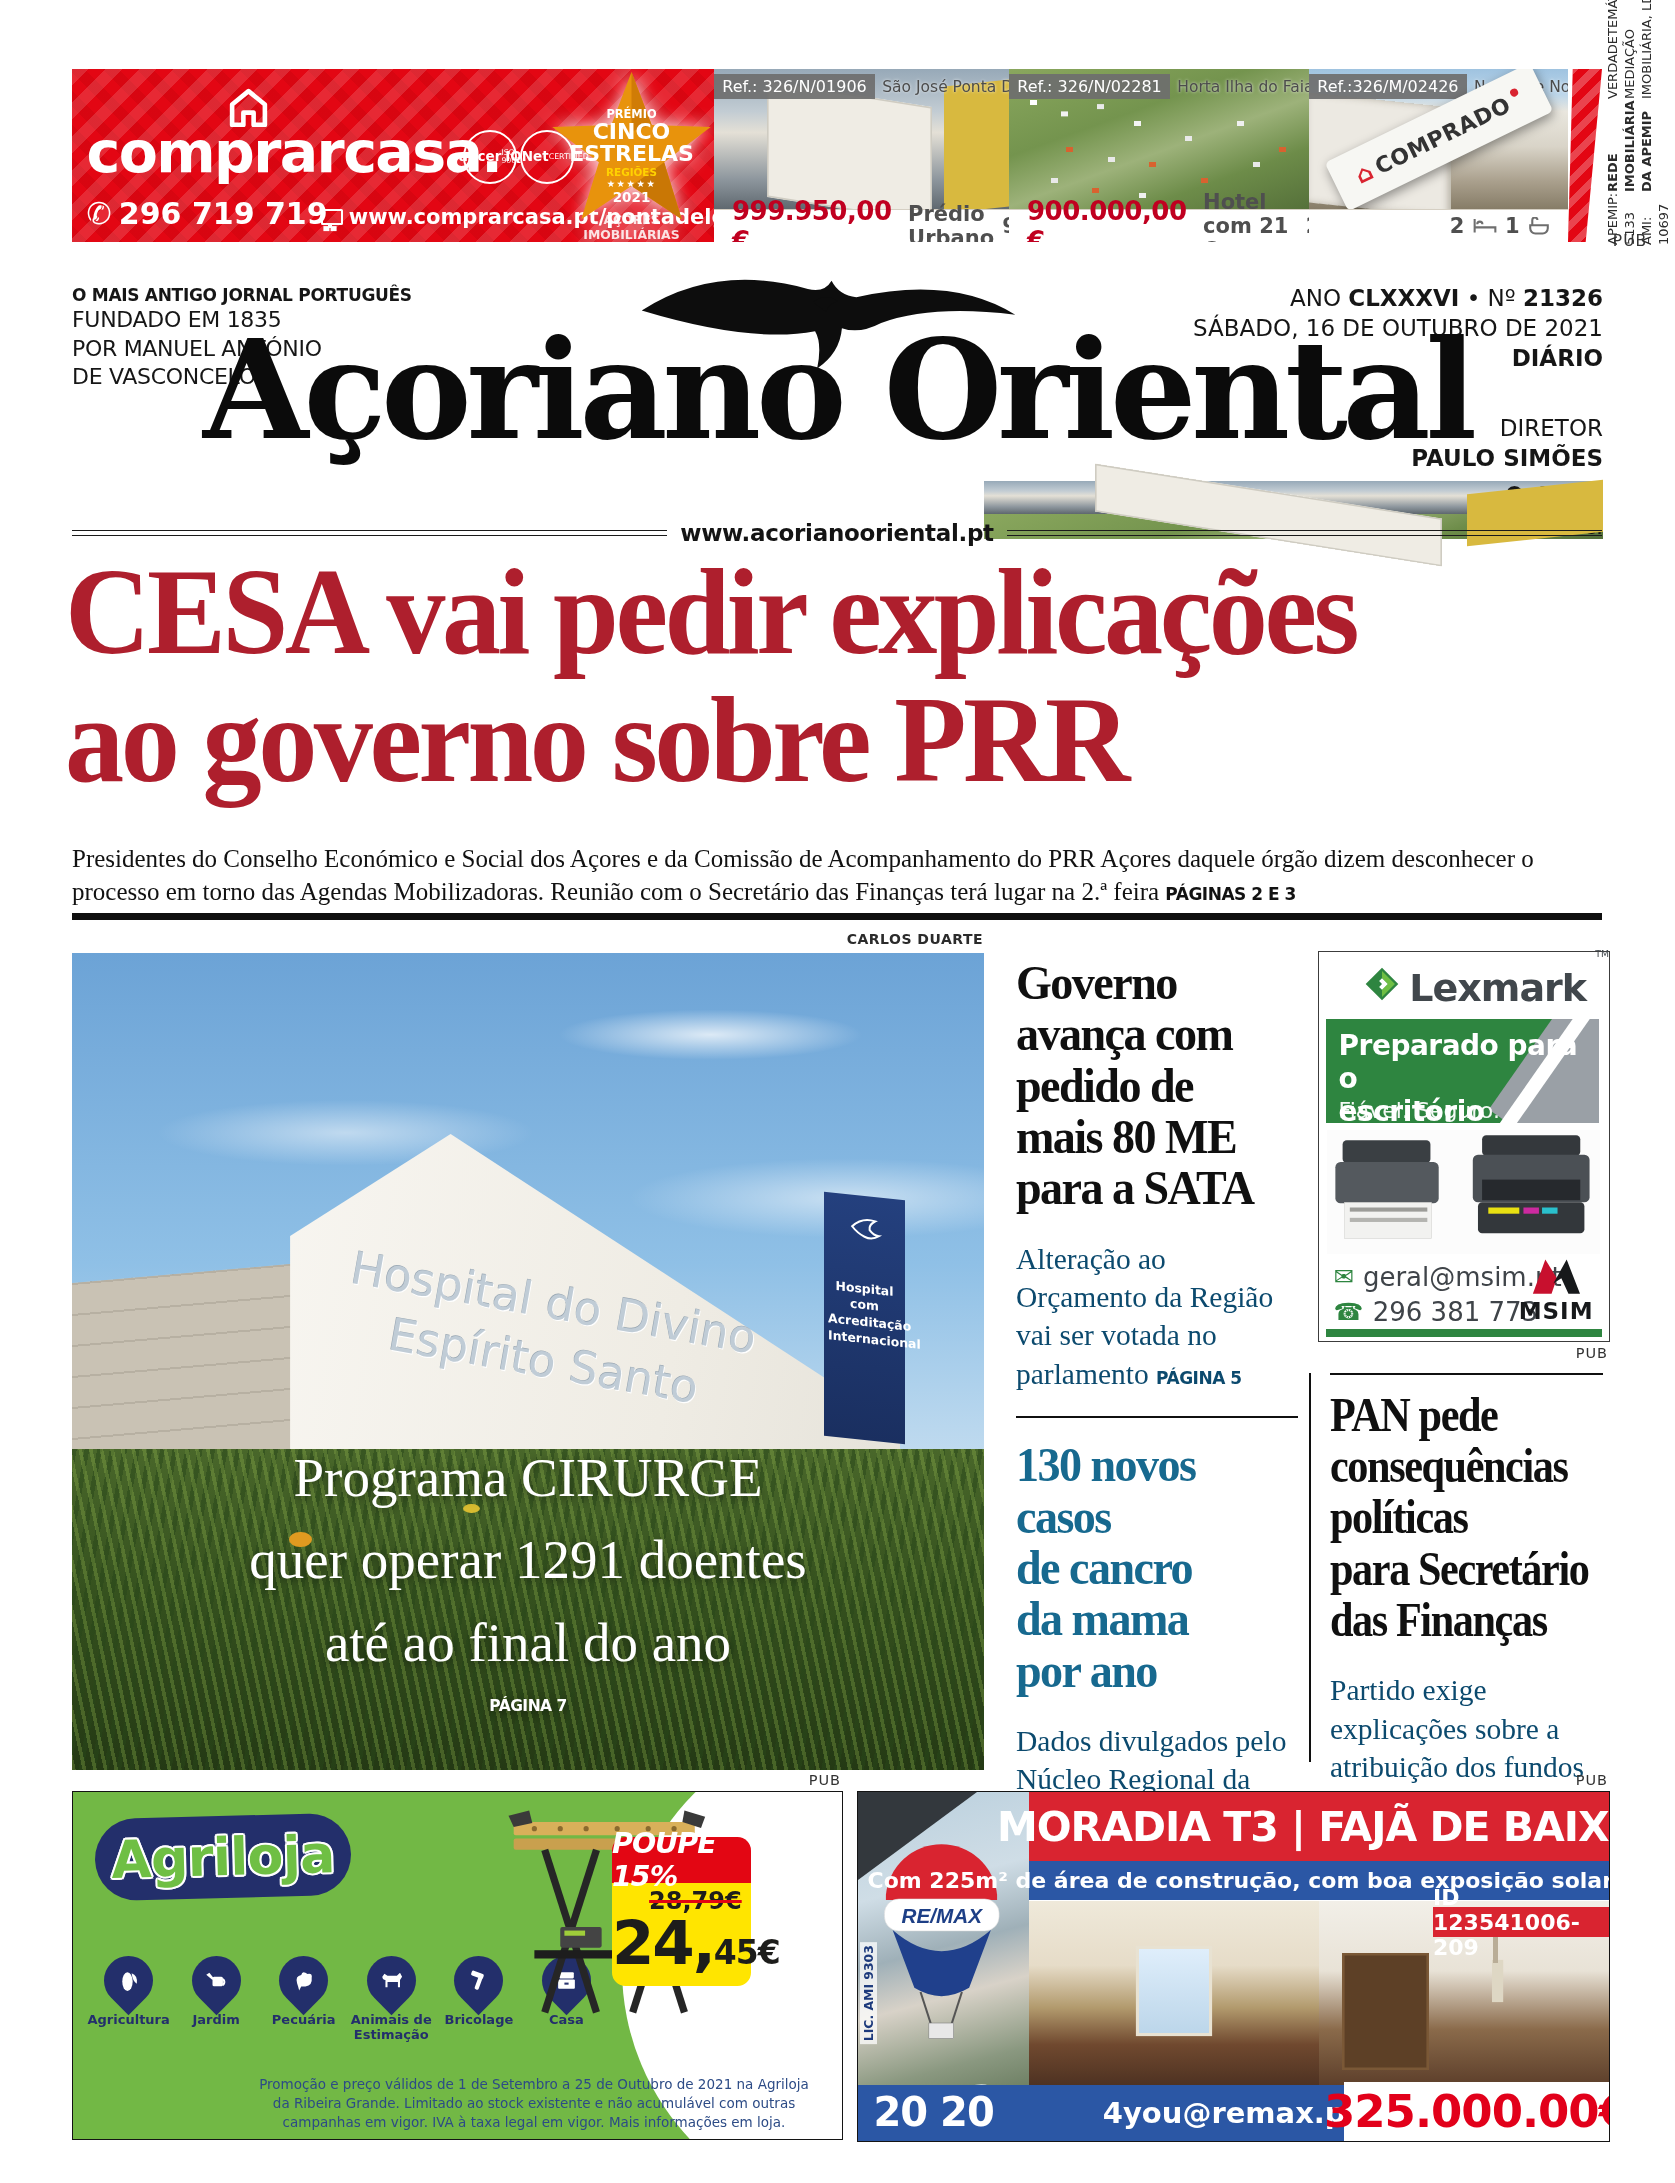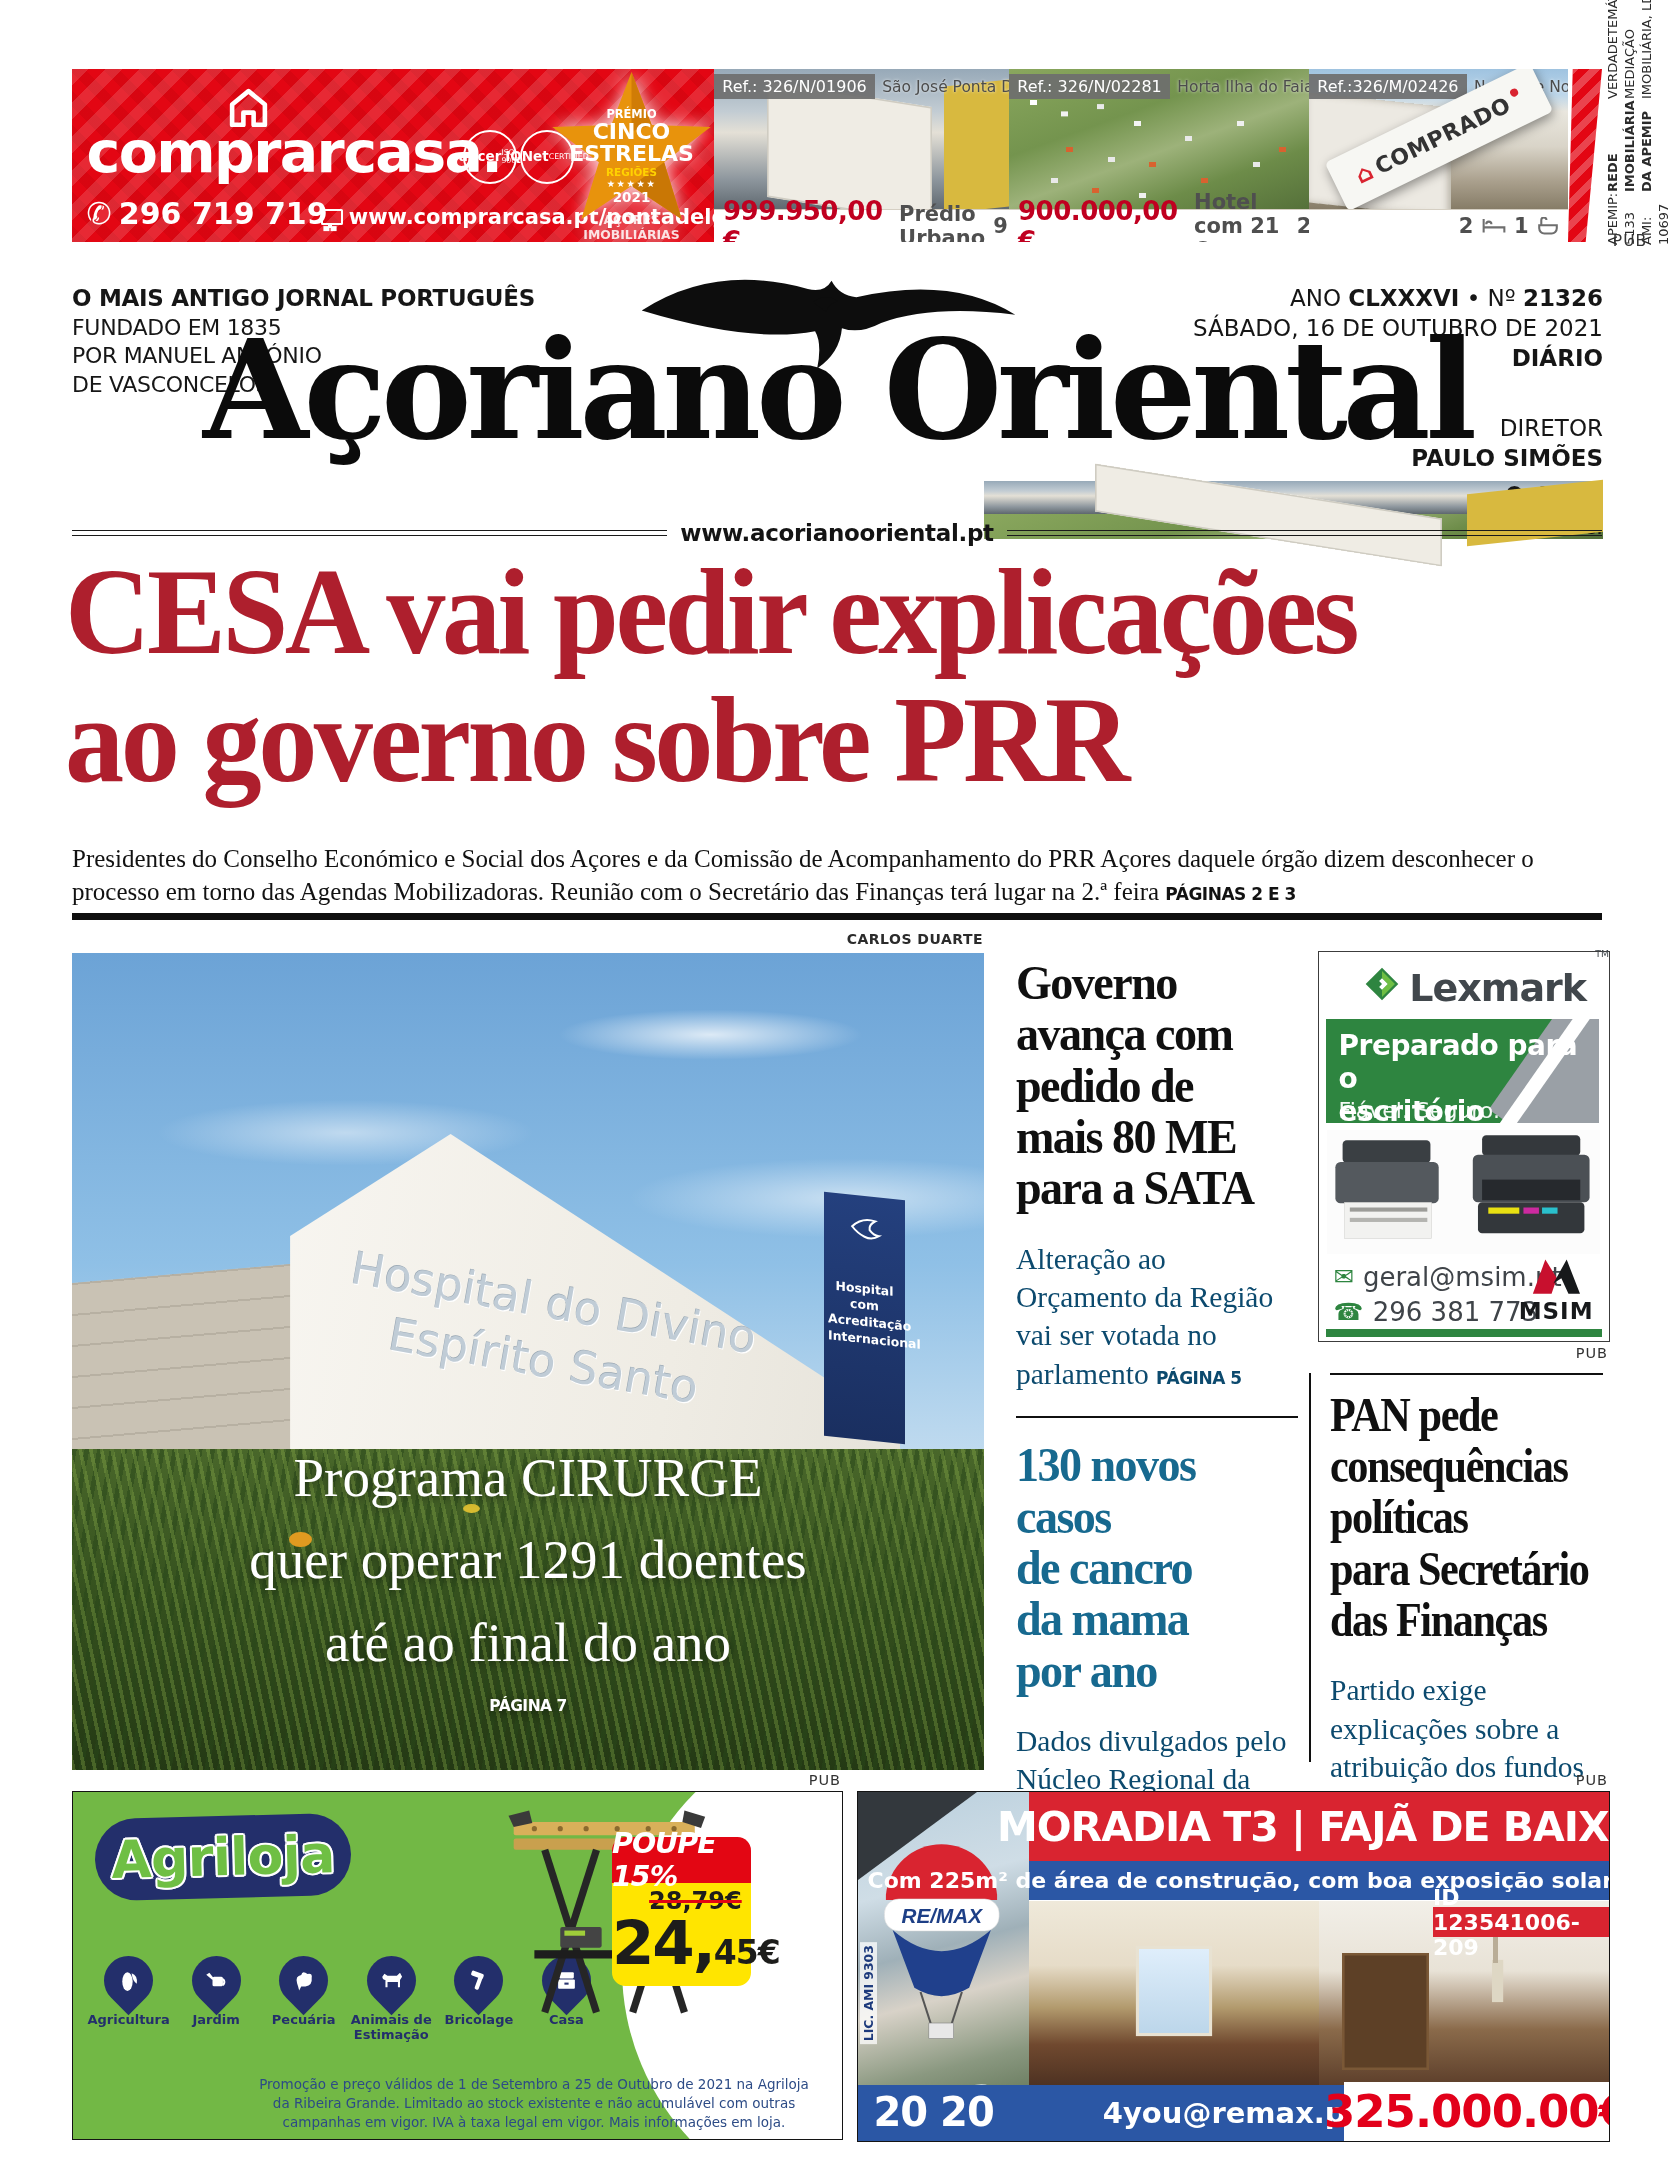--- a/index.html
+++ b/index.html
@@ -43,33 +43,33 @@
   .p3:before{content:"";position:absolute;left:0;top:22%;width:55%;height:78%;background:#ece9e2;transform:skewY(6deg);box-shadow:inset -3.1px 0 7.2px rgba(90,80,60,.35)}
   .comprado{position:absolute;left:15.5px;top:41px;width:228px;height:54px;background:#f7f7f3;border-radius:5.2px;
       transform:rotate(-26deg);box-shadow:0 4.1px 10.4px rgba(0,0,0,.4);display:flex;align-items:center;justify-content:center;gap:5.2px}
   .comprado .h{color:#d92430;font-size:23px;font-weight:800}
   .comprado .t{color:#333;font-size:22px;font-weight:800;letter-spacing:0.5px}
   .comprado .dot{width:8.3px;height:8.3px;border-radius:50%;background:#d92430;margin-top:-13.5px}
   .refrow{position:absolute;left:0;top:5.2px;display:flex;align-items:center;gap:7.2px}
   .reflab{background:rgba(110,110,110,.92);color:#fff;font-size:16px;padding:3.1px 8.3px;white-space:nowrap}
   .refloc{color:#4c4c4c;font-size:15.5px;white-space:nowrap;text-shadow:0 0 3.1px rgba(255,255,255,.8)}
   .pricebar{position:absolute;left:0;bottom:0;right:0;height:32px;background:#fff;border-top:0.5px solid #d5cfc3;
-      display:flex;align-items:center;gap:8.3px;padding:0 9px}
+      display:flex;align-items:center;gap:8.3px;padding:0 18px}
   .pr{color:#c00020;font-size:26px;font-weight:800;letter-spacing:-0.5px}
   .pt{color:#4f4f4f;font-size:21px;font-weight:700}
   .pc{color:#4f4f4f;font-size:21px;font-weight:800}
   .redslant{position:absolute;left:1496px;top:0;width:34px;height:173px;background:#e30613;
       clip-path:polygon(14% 0,100% 0,52% 100%,0 100%)}
   .redslant:before{content:"";position:absolute;inset:0;background:repeating-linear-gradient(135deg,rgba(255,255,255,.25) 0 7.2px,transparent 7.2px 15.5px)}
   .vertco{left:1605px;top:66px;height:179px;width:52px;writing-mode:vertical-rl;transform:rotate(180deg);
       color:#2b2b2b;font-size:13px;line-height:1.3;display:flex;gap:1px}
   .pubtop{left:1604px;top:232px;width:52px;text-align:center;font-size:15.5px;color:#333;letter-spacing:1px}
   
   .tagline{left:72px;top:284px;font-size:22px;line-height:1.3;letter-spacing:-0.3px;color:#161616}
-  .tagline .t1{font-size:23px;font-weight:800}
+  .tagline .t1{font-size:17px;font-weight:800}
   .edition{left:984px;top:284px;width:619px;text-align:right;font-size:23px;line-height:1.3;color:#161616}
   .eagle{left:637px;top:259px}
   .mtitle{left:0;top:310px;width:1675px;text-align:center;font-family:"DejaVu Serif",serif;font-weight:800;
       font-size:136px;letter-spacing:-5.2px;color:#0b0b0b;white-space:nowrap}
   .director{left:984px;top:414px;width:619px;text-align:right;font-size:23px;line-height:1.3;color:#161616}
   .mprice{left:984px;top:481px;width:619px;text-align:right;color:#161616}
   .mprice .p1{font-size:28px;font-weight:800}.mprice .p2{font-size:22px}
   .webrow{left:72px;top:520px;width:1530px;display:flex;align-items:center;gap:13.5px}
   .dline{flex:1;height:4.7px;border-top:1.6px solid #1a1a1a;border-bottom:1.6px solid #1a1a1a}
   .weburl{font-size:23px;font-weight:600;color:#141414;letter-spacing:-0.3px}

